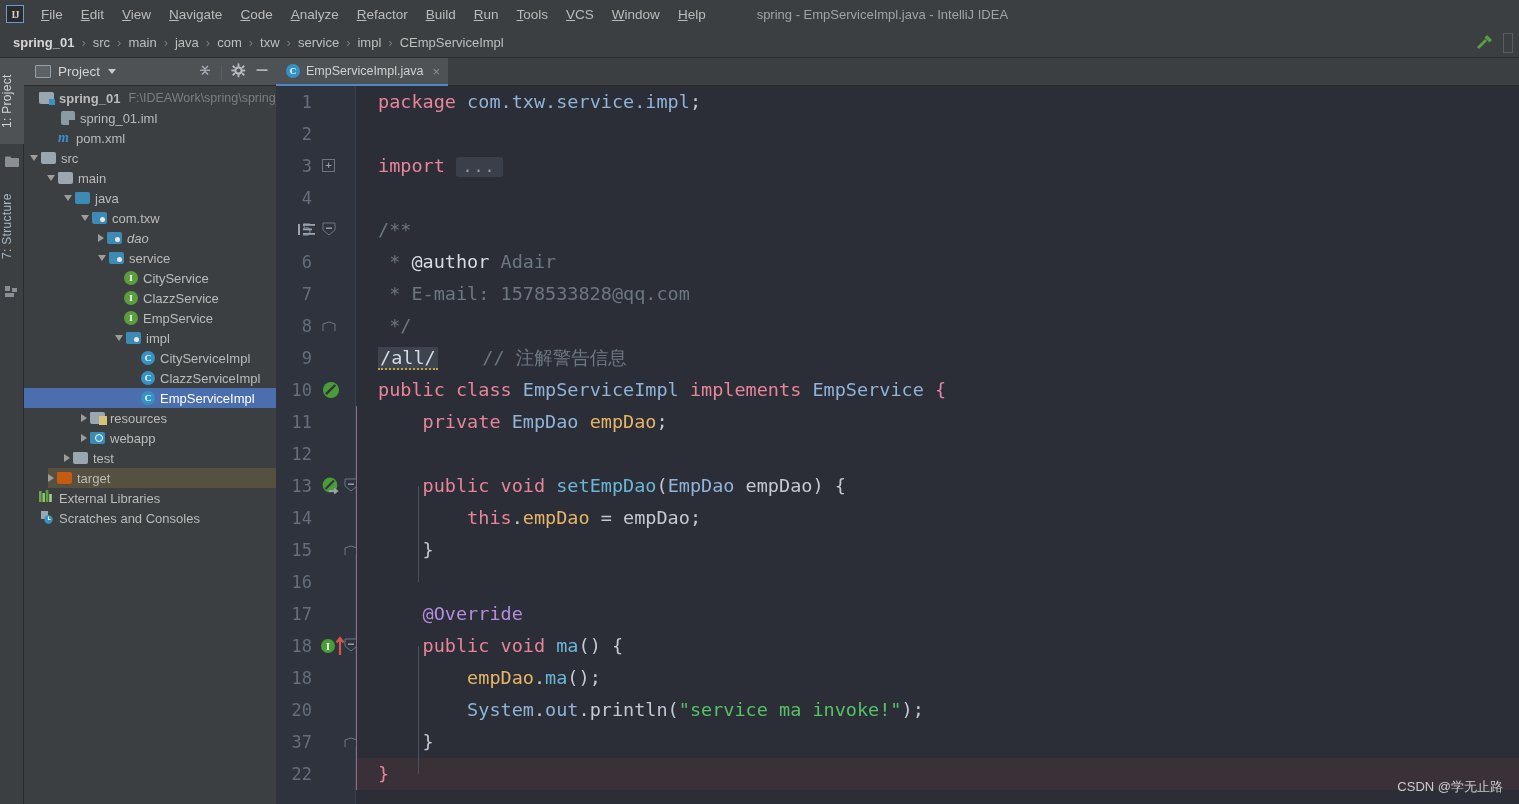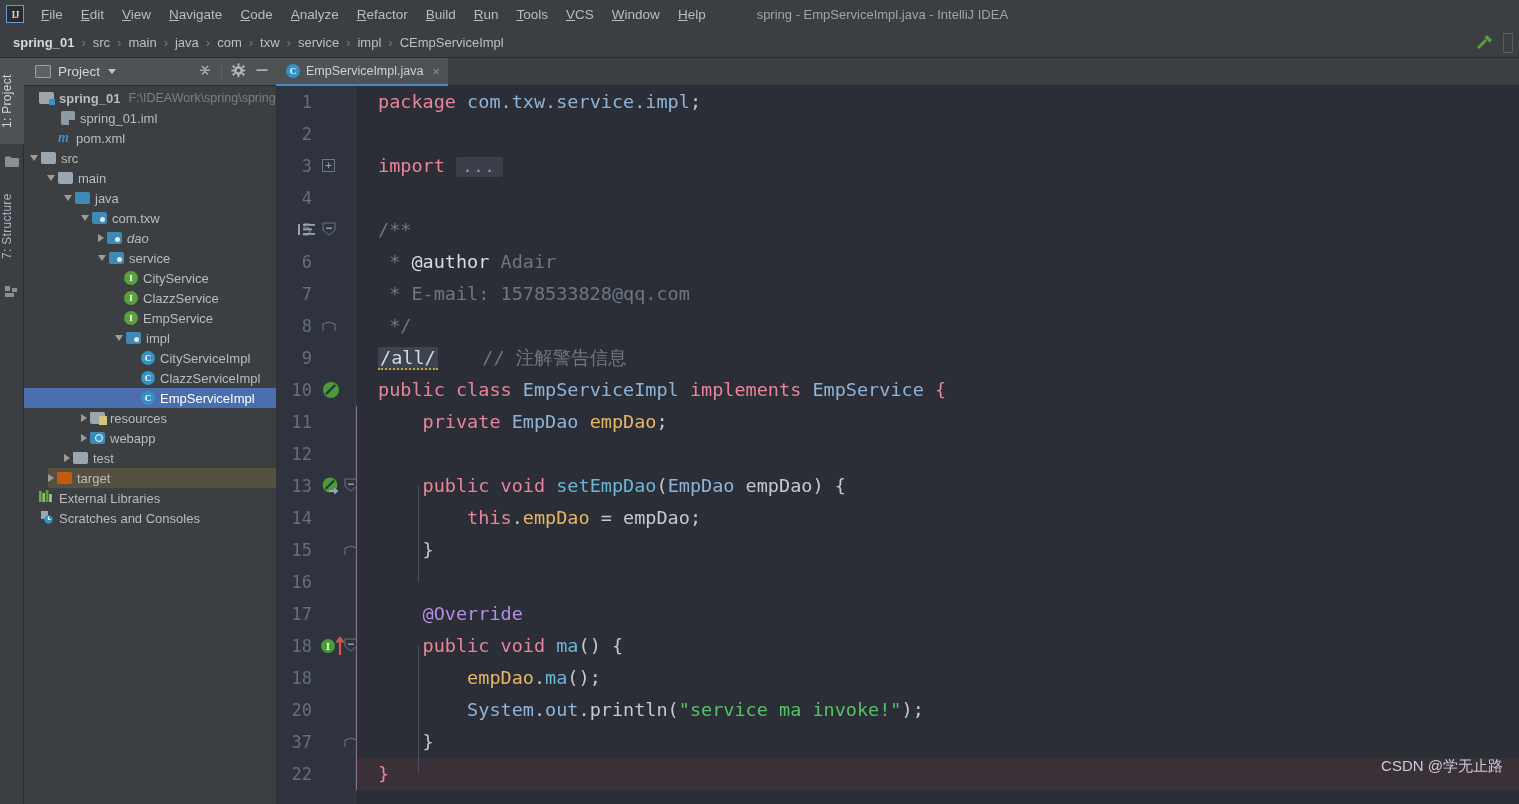--- a/index.html
+++ b/index.html
@@ -239,22 +239,22 @@
     line-height: 11px; text-align: center; background: #2f333d;
   }
   .run-circle {
     position: absolute; left: 2px; top: 7px; width: 18px; height: 18px;
   }
   .indent-guide {
     position: absolute; width: 1px; background: #4a4f5c;
   }
   .cls-guide { position: absolute; width: 1px; background: #8a6f8f; }
   .watermark {
-    position: absolute; right: 16px; bottom: 28px;
-    font-size: 15px; color: #c8cdd3; white-space: nowrap;
+    position: absolute; right: 16px; bottom: 8px;
+    font-size: 13px; color: #c8cdd3; white-space: nowrap;
     font-family: "Liberation Sans", sans-serif;
   }
 </style>
 </head>
 <body>
 
 <div class="app">
 
   <div class="menubar">
     <div class="ij-logo">IJ</div>

